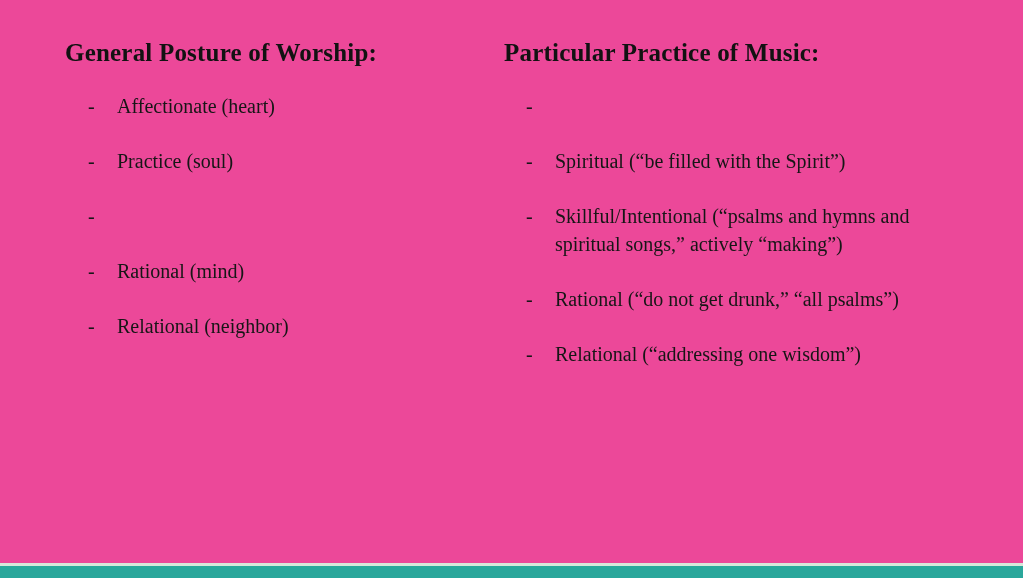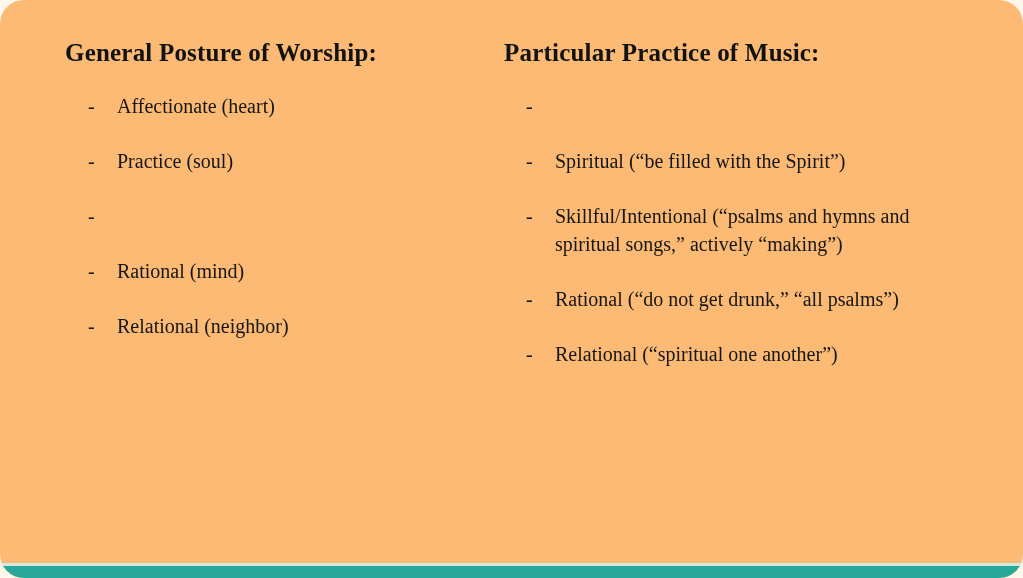--- a/index.html
+++ b/index.html
@@ -6,23 +6,22 @@
   html, body { width: 1023px; height: 578px; }
   body {
     font-family: "Liberation Serif", "DejaVu Serif", serif;
     background: #fdf8ea;
     overflow: hidden;
   }
   .slide {
     position: relative;
     width: 1023px;
     height: 578px;
-    background: #fdba74;
+    background: #ec4899;
     overflow: hidden;
-    border-radius: 24px;
   }
   .column {
     position: absolute;
     top: 38px;
     color: #161616;
   }
   .column.left  { left: 65px;  width: 430px; }
   .column.right { left: 504px; width: 462px; }
   .col-title {
     font-size: 25px;
@@ -112,21 +111,21 @@
       <div class="bullet-item">
         <span class="bullet-dash">-</span>
         <span class="bullet-text">Skillful/Intentional (“psalms and hymns and spiritual songs,” actively “making”)</span>
       </div>
       <div class="bullet-item">
         <span class="bullet-dash">-</span>
         <span class="bullet-text">Rational (“do not get drunk,” “all psalms”)</span>
       </div>
       <div class="bullet-item">
         <span class="bullet-dash">-</span>
-        <span class="bullet-text">Relational (“spiritual one another”)</span>
+        <span class="bullet-text">Relational (“addressing one wisdom”)</span>
       </div>
     </div>
   </div>
 
   <div class="footer-line"></div>
   <div class="footer-bar"></div>
 
 </div>
 
 </body></html>

